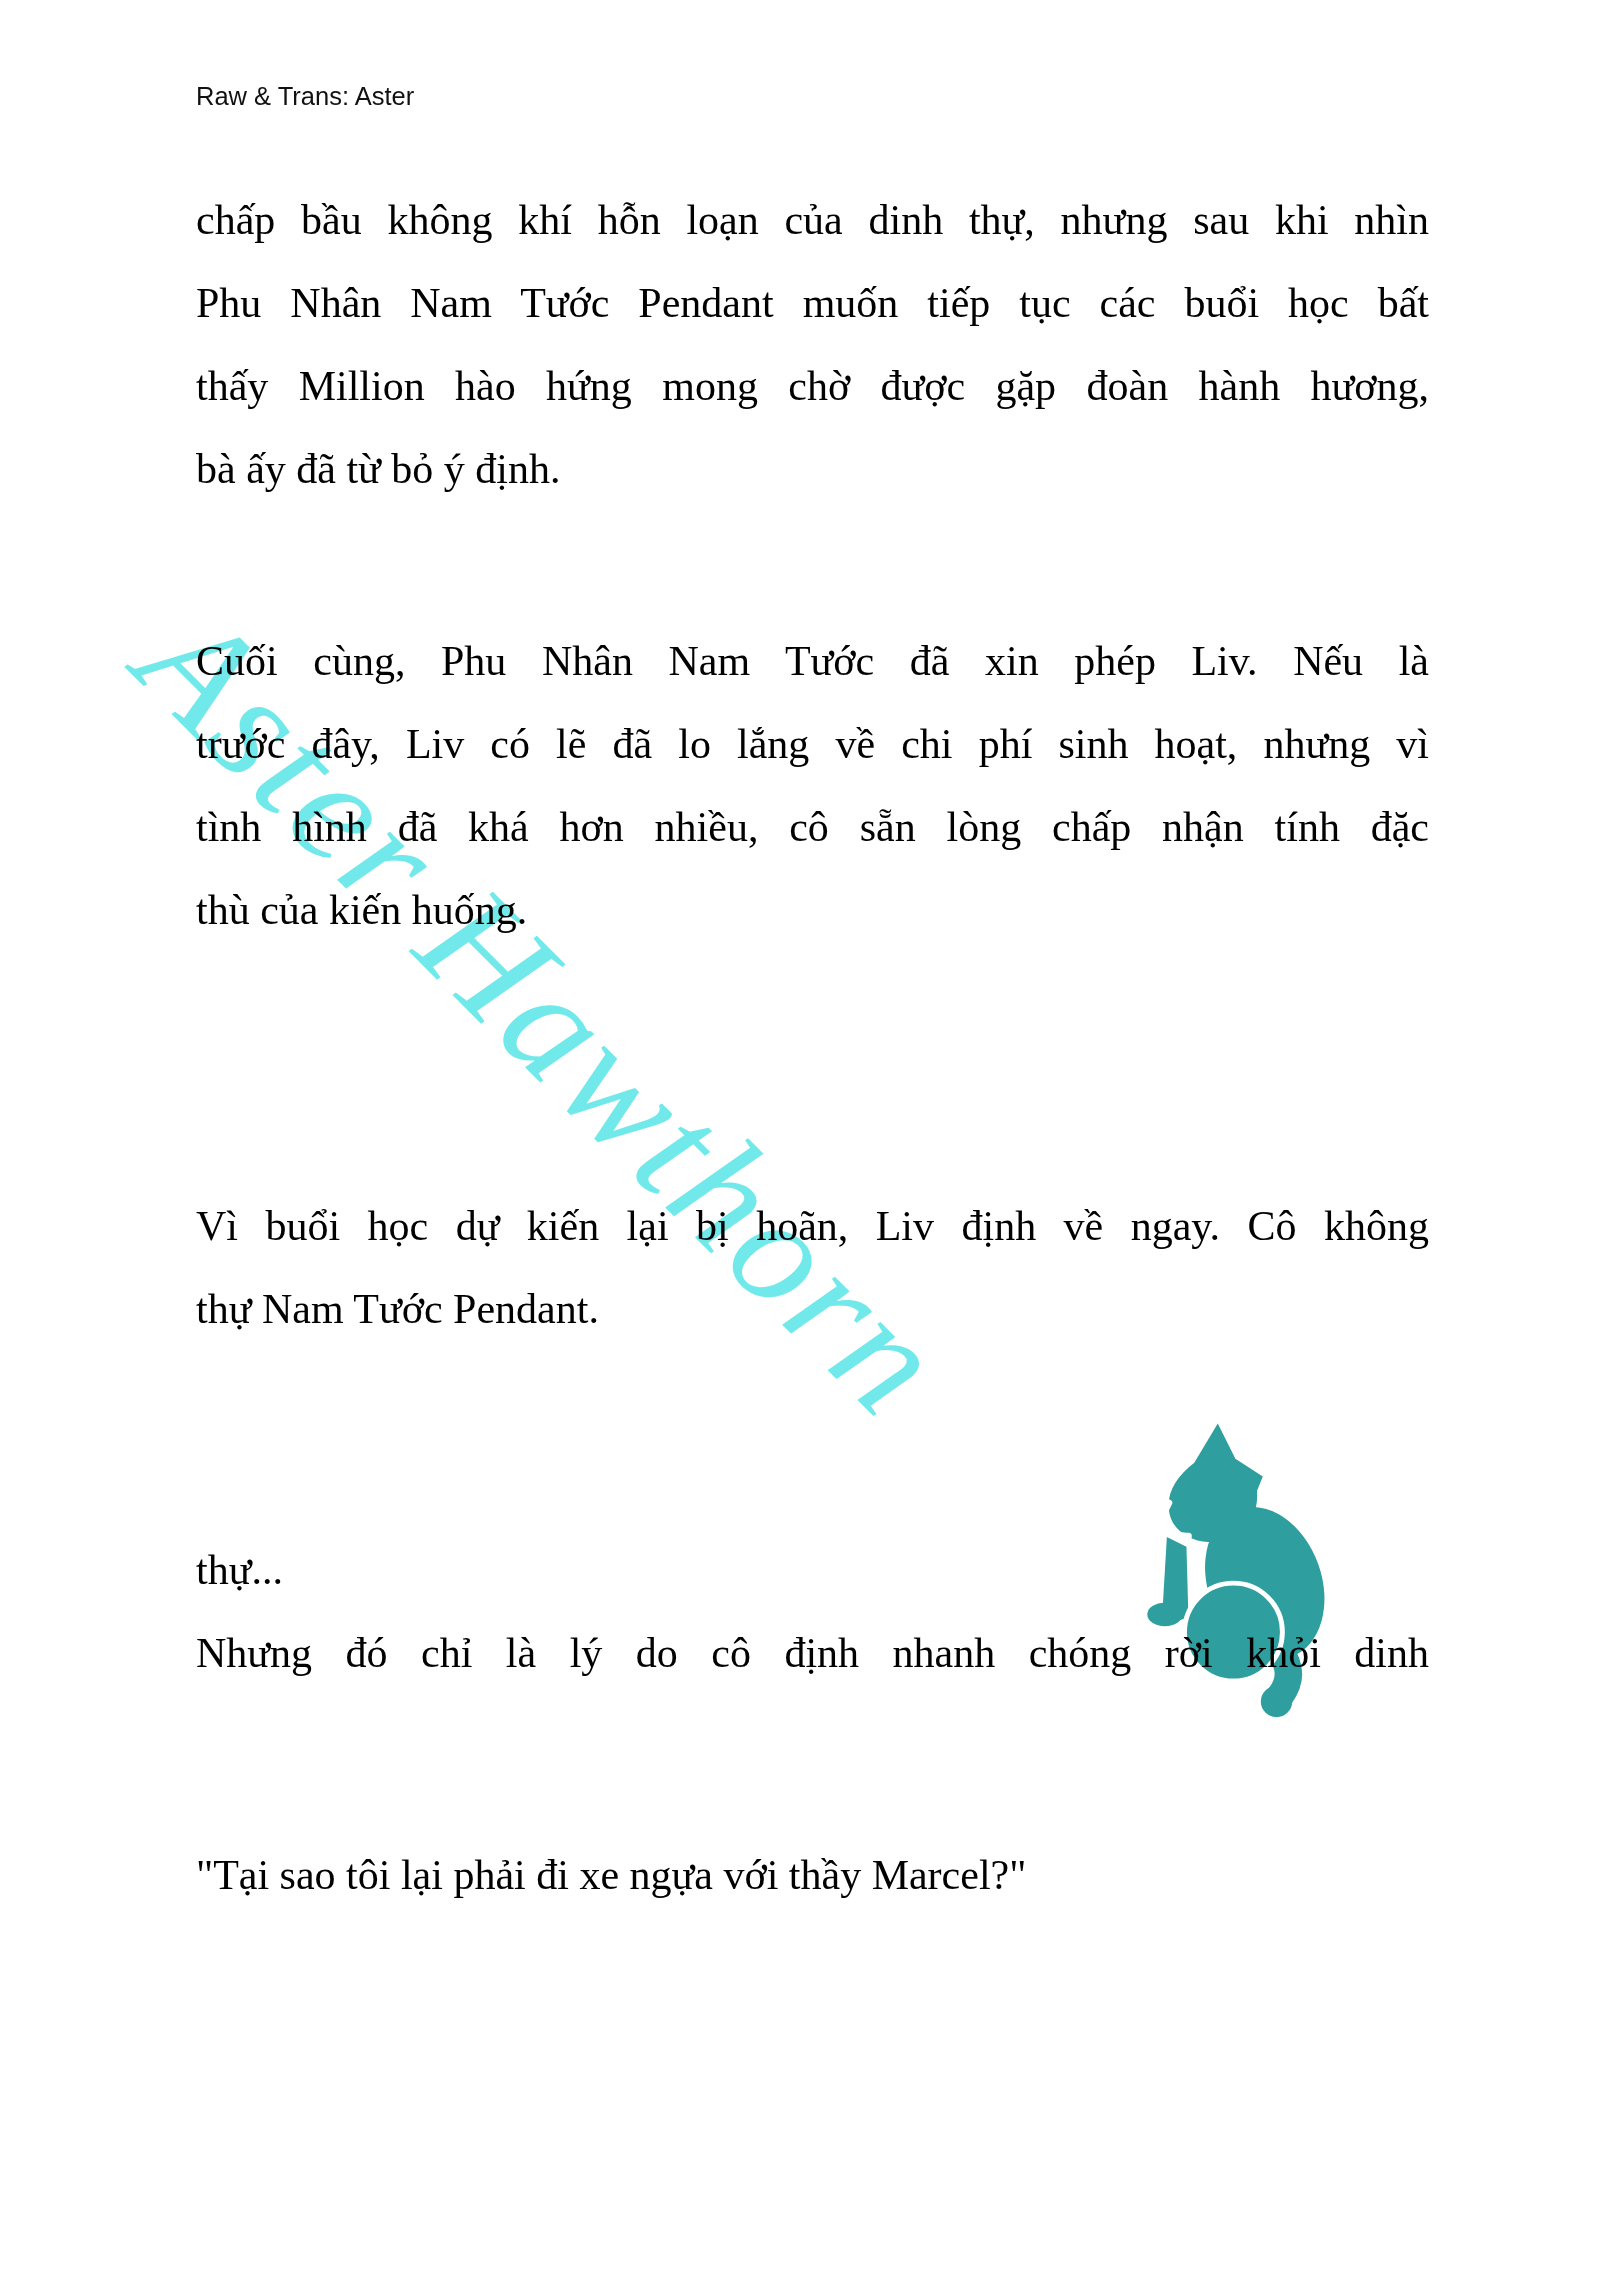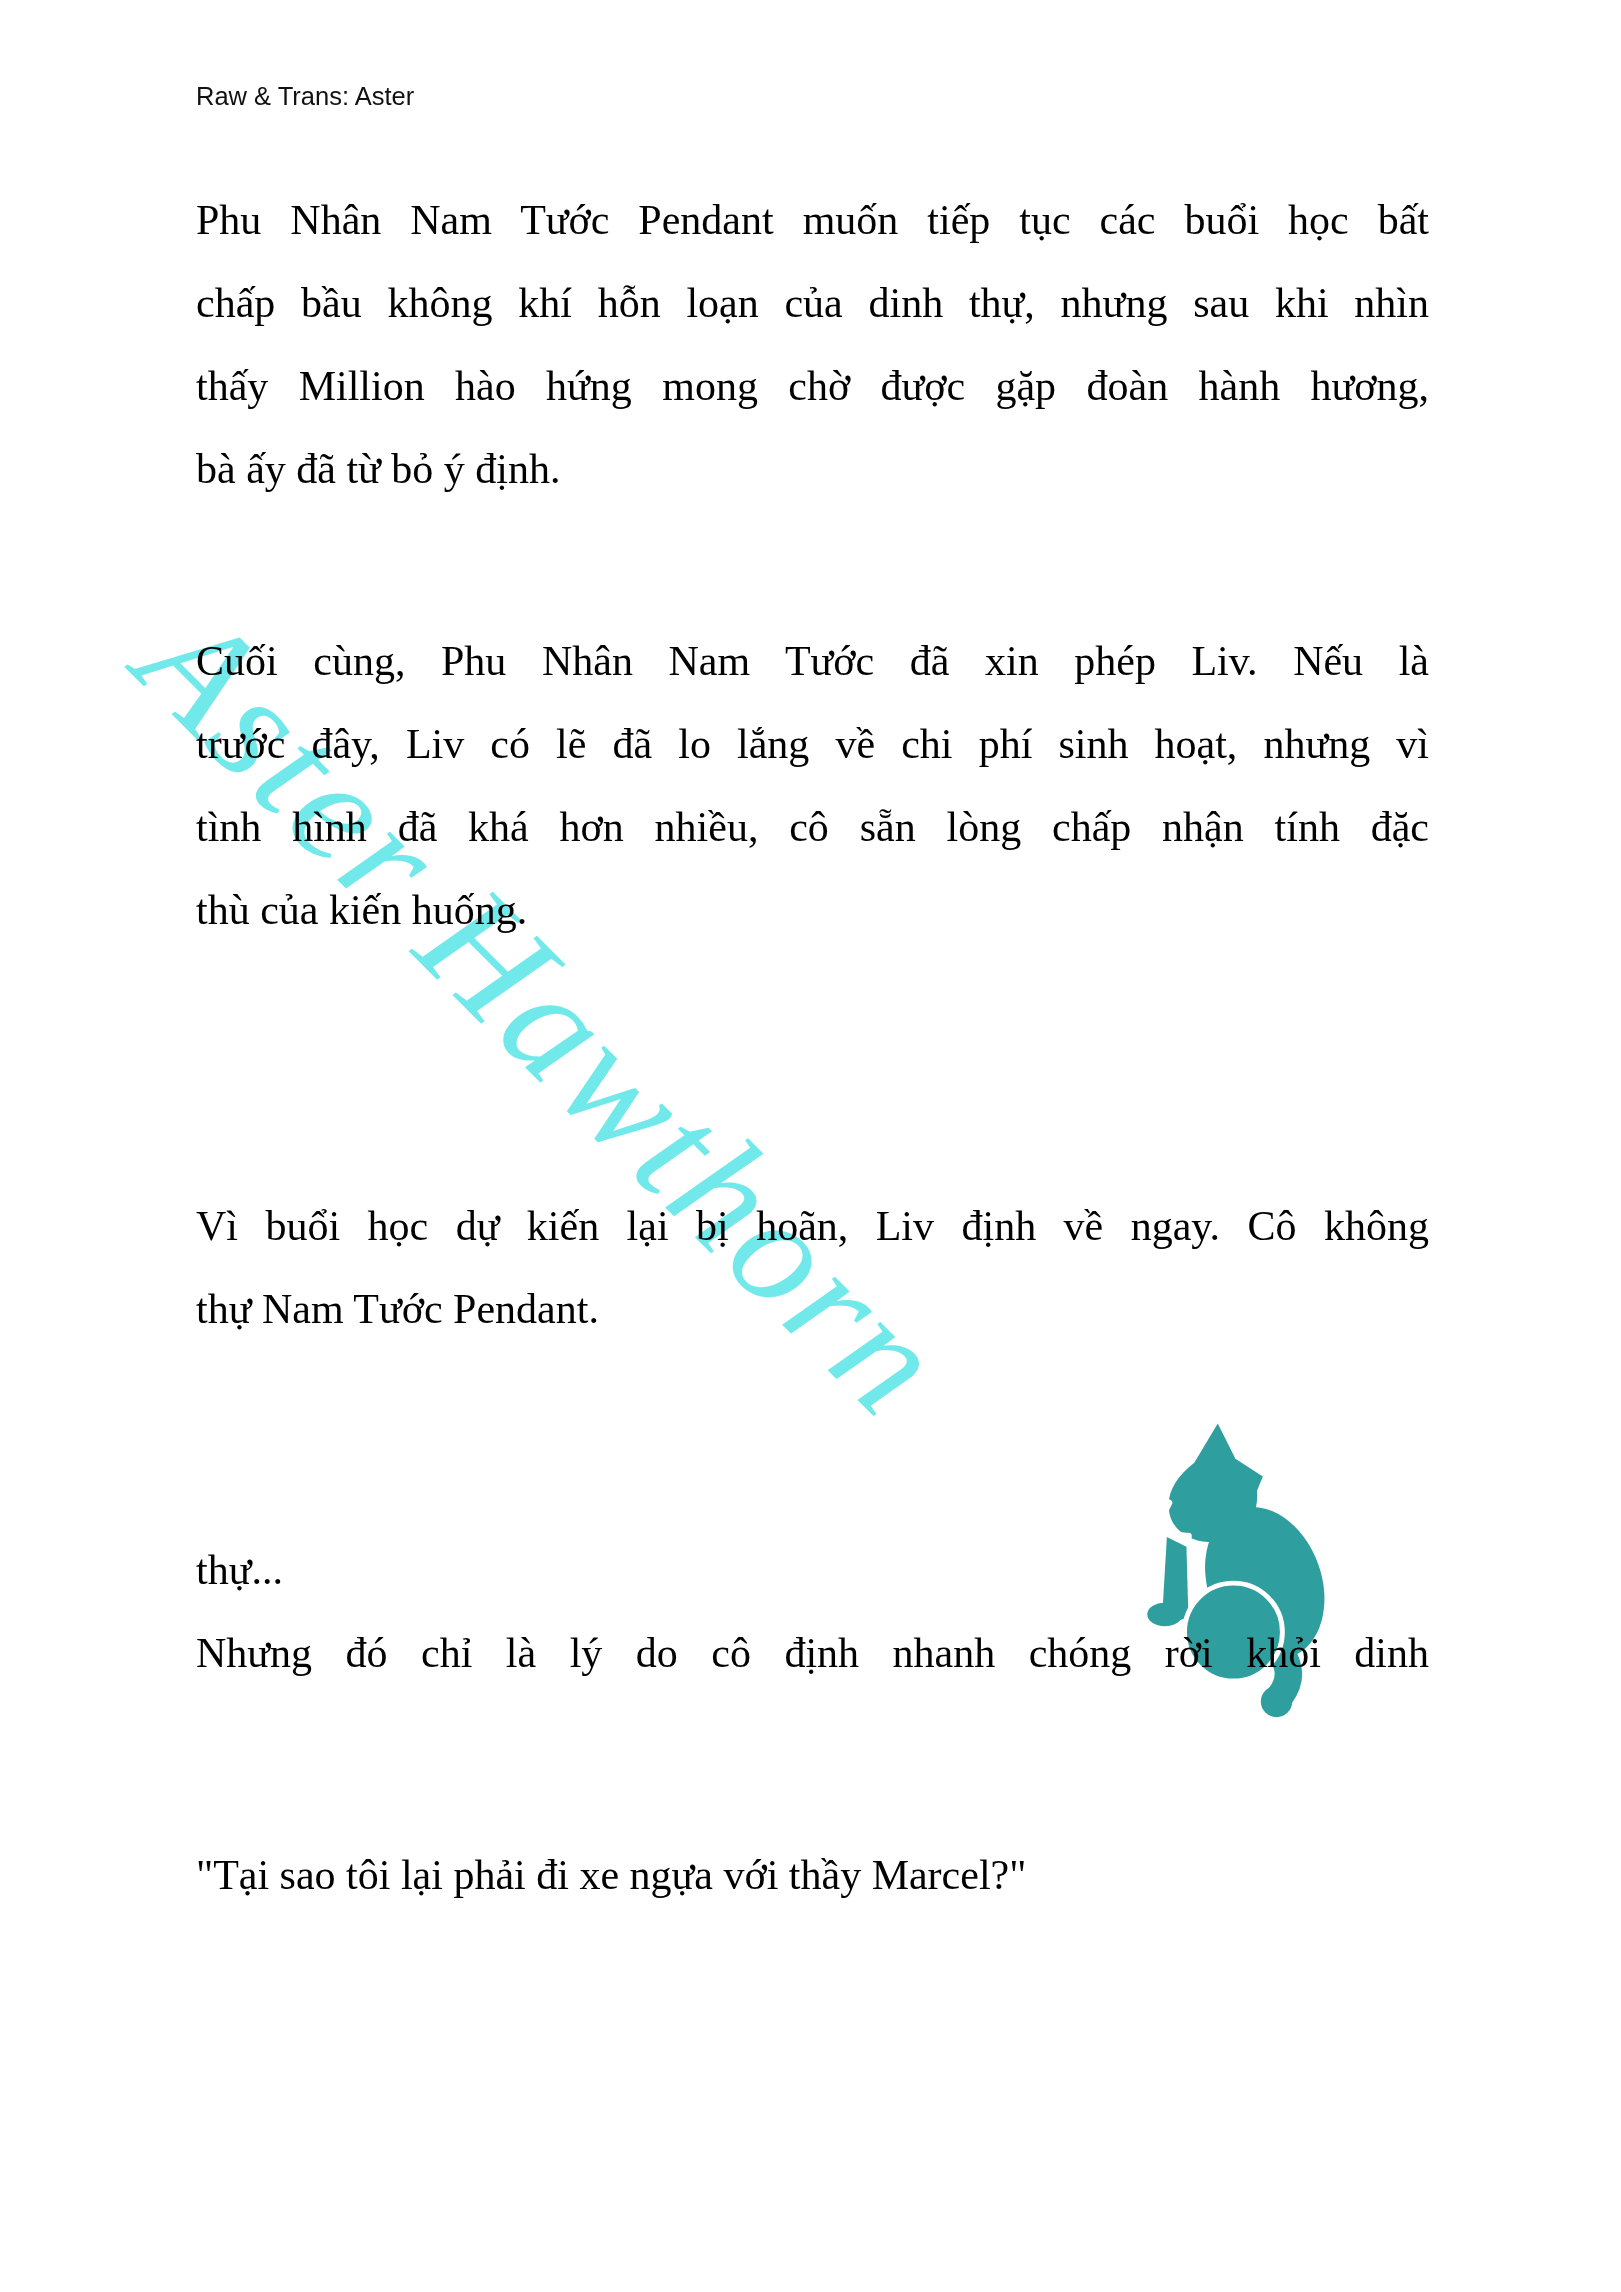--- a/index.html
+++ b/index.html
@@ -89,22 +89,22 @@
     <path d="M60,138 L56,205 Q55,222 70,224 L82,220 L80,148 Z" fill="#2e9e9e"></path>
     <ellipse cx="58" cy="217" rx="18" ry="12" fill="#2e9e9e"></ellipse>
 
     <path d="M150,235 C185,255 192,278 176,300" fill="none" stroke="#2e9e9e" stroke-width="28" stroke-linecap="round"></path>
     <circle cx="172" cy="306" r="16" fill="#2e9e9e"></circle>
 
     <circle cx="128" cy="235" r="50" fill="#2e9e9e" stroke="#ffffff" stroke-width="5"></circle>
   </svg>
 
   <div class="para p1">
+    <div class="pline">chấp bầu không khí hỗn loạn của dinh thự, nhưng sau khi nhìn</div>
     <div class="pline">Phu Nhân Nam Tước Pendant muốn tiếp tục các buổi học bất</div>
-    <div class="pline">chấp bầu không khí hỗn loạn của dinh thự, nhưng sau khi nhìn</div>
     <div class="pline">thấy Million hào hứng mong chờ được gặp đoàn hành hương,</div>
     <div class="pline last">bà ấy đã từ bỏ ý định.</div>
   </div>
 
   <div class="para p2">
     <div class="pline">Cuối cùng, Phu Nhân Nam Tước đã xin phép Liv. Nếu là</div>
     <div class="pline">trước đây, Liv có lẽ đã lo lắng về chi phí sinh hoạt, nhưng vì</div>
     <div class="pline">tình hình đã khá hơn nhiều, cô sẵn lòng chấp nhận tính đặc</div>
     <div class="pline last">thù của kiến huống.</div>
   </div>

